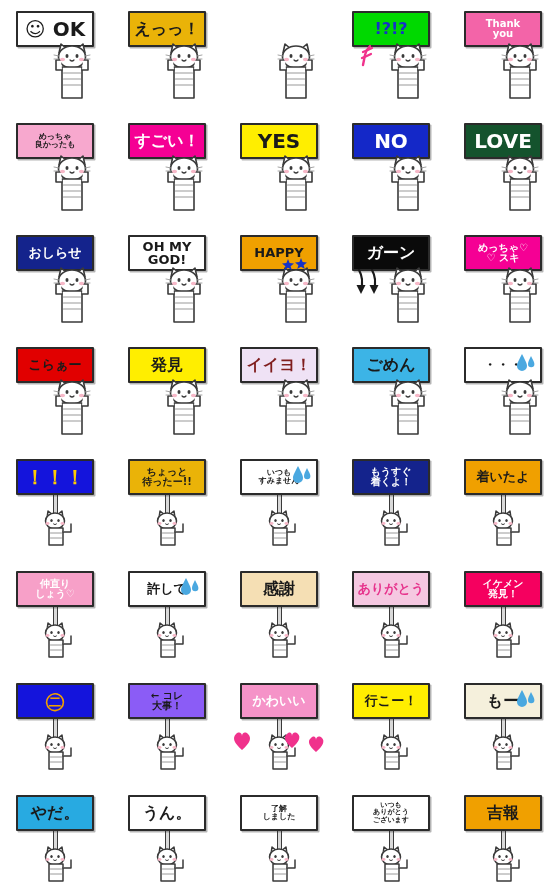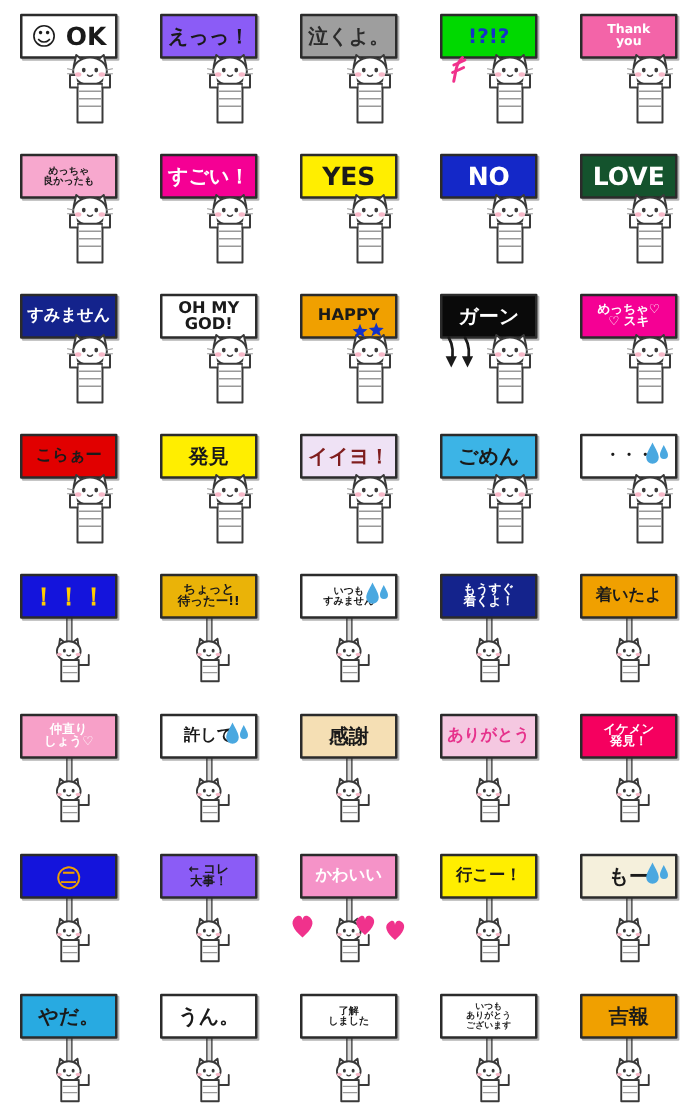--- a/index.html
+++ b/index.html
@@ -148,21 +148,21 @@
       <line x1="4" y1="19" x2="9" y2="19"></line>
       <line x1="40" y1="15" x2="35" y2="16"></line>
       <line x1="40" y1="19" x2="35" y2="19"></line>
     </g>
   </svg>
         </div>
       </div>
     </div>
     <div class="cell">
       <div class="sticker">
-        <div class="sign t-lg" style="background:#8b5cf6">
+        <div class="sign t-lg" style="background:#eab308">
               <span class="sign-text" style="color:#1a1a1a">えっっ！</span>
             </div>
         <div class="cat">
   <svg viewBox="0 0 44 62" xmlns="http://www.w3.org/2000/svg">
     <g stroke="#3a3a3a" stroke-width="1.6" fill="#ffffff" stroke-linejoin="round" stroke-linecap="round">
 
       <path d="M9 13 L11 4 L17 9 Z"></path>
       <path d="M35 13 L33 4 L27 9 Z"></path>
 
       <ellipse cx="22" cy="17" rx="13.5" ry="11"></ellipse>
@@ -194,23 +194,20 @@
       <line x1="4" y1="19" x2="9" y2="19"></line>
       <line x1="40" y1="15" x2="35" y2="16"></line>
       <line x1="40" y1="19" x2="35" y2="19"></line>
     </g>
   </svg>
         </div>
       </div>
     </div>
     <div class="cell">
       <div class="sticker">
-        <div class="sign t-lg" style="background:#9e9e9e">
-              <span class="sign-text" style="color:#2b2b2b">泣くよ。</span>
-            </div>
         <div class="cat">
   <svg viewBox="0 0 44 62" xmlns="http://www.w3.org/2000/svg">
     <g stroke="#3a3a3a" stroke-width="1.6" fill="#ffffff" stroke-linejoin="round" stroke-linecap="round">
 
       <path d="M9 13 L11 4 L17 9 Z"></path>
       <path d="M35 13 L33 4 L27 9 Z"></path>
 
       <ellipse cx="22" cy="17" rx="13.5" ry="11"></ellipse>
 
       <path d="M12 27 L12 58 L32 58 L32 27 Z"></path>
@@ -570,21 +567,21 @@
       <line x1="40" y1="15" x2="35" y2="16"></line>
       <line x1="40" y1="19" x2="35" y2="19"></line>
     </g>
   </svg>
         </div>
       </div>
     </div>
     <div class="cell">
       <div class="sticker">
         <div class="sign t-md" style="background:#14238c">
-              <span class="sign-text" style="color:#ffffff">すみません</span>
+              <span class="sign-text" style="color:#ffffff">おしらせ</span>
             </div>
         <div class="cat">
   <svg viewBox="0 0 44 62" xmlns="http://www.w3.org/2000/svg">
     <g stroke="#3a3a3a" stroke-width="1.6" fill="#ffffff" stroke-linejoin="round" stroke-linecap="round">
 
       <path d="M9 13 L11 4 L17 9 Z"></path>
       <path d="M35 13 L33 4 L27 9 Z"></path>
 
       <ellipse cx="22" cy="17" rx="13.5" ry="11"></ellipse>
 

